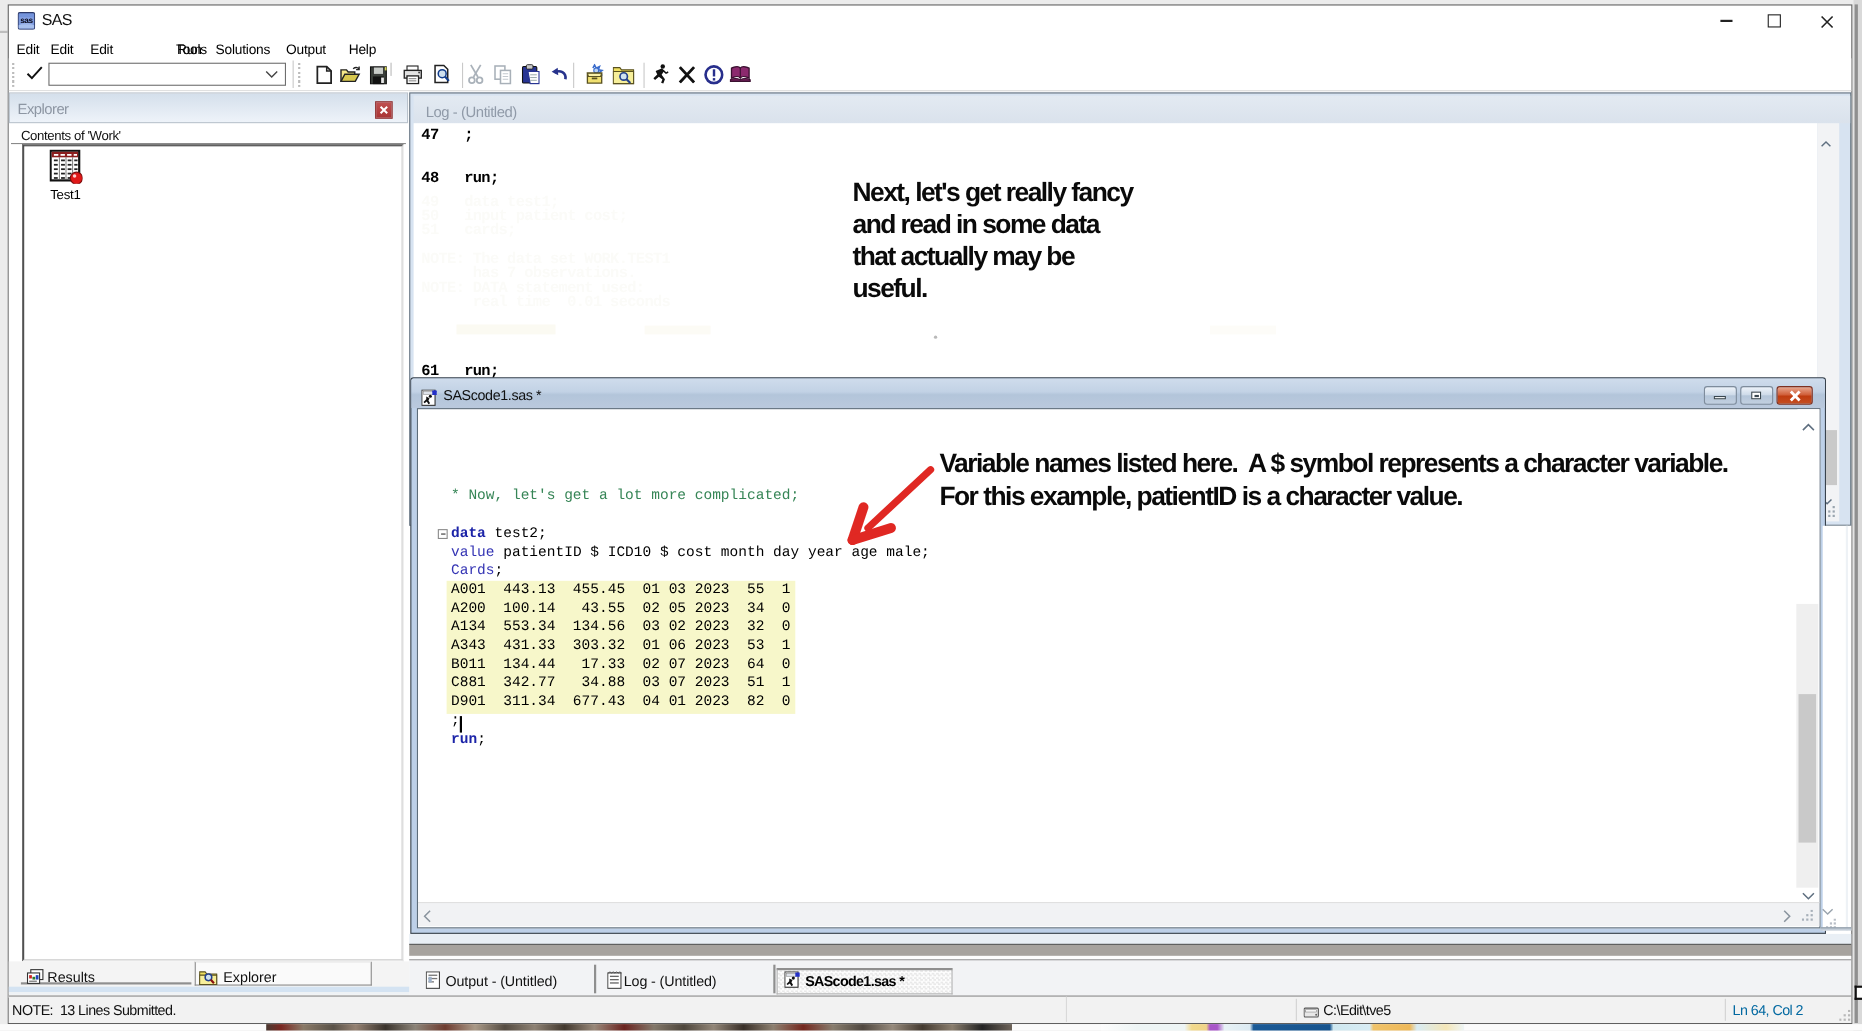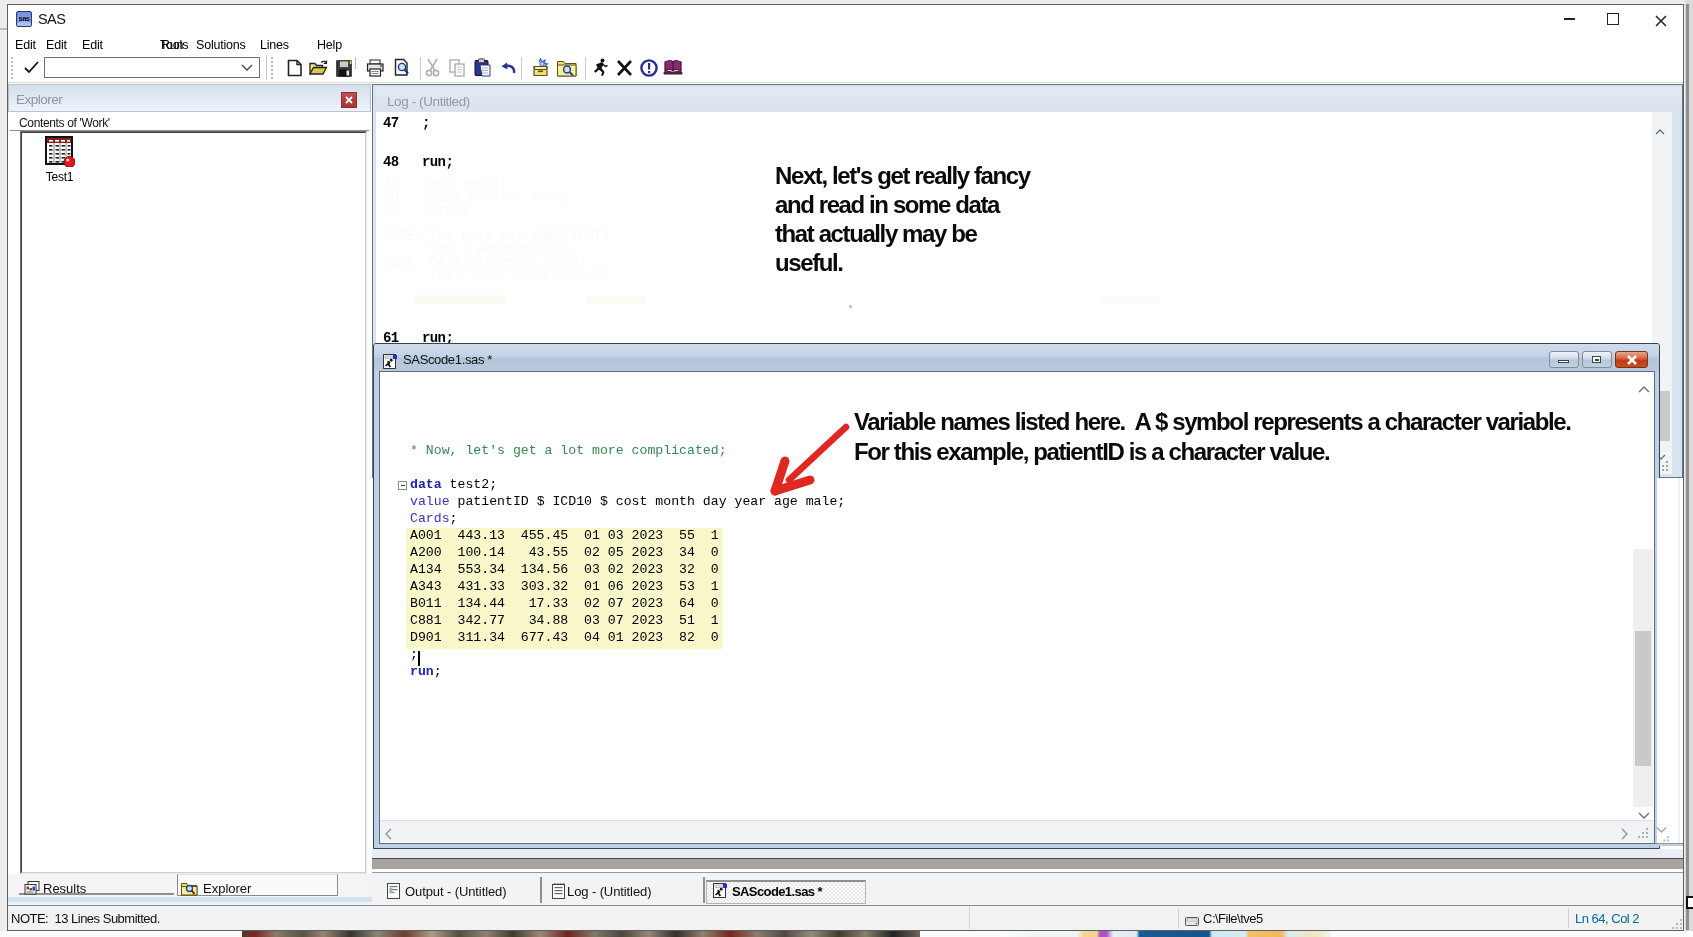--- a/index.html
+++ b/index.html
@@ -37,21 +37,21 @@
     </svg>
 </div>
 
 <div class="abs" style="left:0px;top:33px;width:1683px;height:20px;">
   <span class="abs" style="left:15px;top:5px;font-size:12.5px;letter-spacing:-0.2px;">Edit</span>
   <span class="abs" style="left:46px;top:5px;font-size:12.5px;letter-spacing:-0.2px;">Edit</span>
   <span class="abs" style="left:82px;top:5px;font-size:12.5px;letter-spacing:-0.2px;">Edit</span>
   <span class="abs" style="left:121px;top:5px;font-size:12.5px;letter-spacing:-0.2px;margin-left:39px;">Tools</span>
   <span class="abs" style="left:161px;top:5px;font-size:12.5px;letter-spacing:-0.2px;">Run</span>
   <span class="abs" style="left:196px;top:5px;font-size:12.5px;letter-spacing:-0.2px;">Solutions</span>
-  <span class="abs" style="left:260px;top:5px;font-size:12.5px;letter-spacing:-0.2px;">Lines</span>
+  <span class="abs" style="left:260px;top:5px;font-size:12.5px;letter-spacing:-0.2px;">Output</span>
   <span class="abs" style="left:317px;top:5px;font-size:12.5px;letter-spacing:-0.2px;">Help</span>
 </div>
 
 <div class="abs" id="toolbar" style="left:8px;top:53px;width:1675px;height:29px;background:#fff;border-bottom:1px solid #d9d9d9;"></div>
 <div class="abs" style="left:24px;top:60px;width:15px;height:13px;">
   <svg width="15" height="13">
       <path d="M1 7 L5 11 L14 1" stroke="#111" stroke-width="1.8" fill="none"></path>
     </svg>
 </div>
 <div class="abs" style="left:44px;top:57px;width:216px;height:21px;background:#fff;border:1px solid #6e6e6e;box-sizing:border-box;">
@@ -481,21 +481,21 @@
 <div class="abs" style="left:1568px;top:908px;width:1px;height:20px;background:#d2d2d2;"></div>
 <div class="abs" style="left:1686px;top:896px;width:9px;height:13px;background:#fff;border:2px solid #111;border-right:none;box-sizing:border-box;"></div>
 <div class="abs" style="left:11px;top:911px;font-size:13px;letter-spacing:-0.5px;color:#111;">NOTE:&nbsp; 13 Lines Submitted.</div>
 <div class="abs" id="driveicon" style="left:1185px;top:913px;width:15px;height:11px;">
   <svg width="15" height="11">
       <rect x="0.5" y="1.5" width="13" height="8" rx="1" fill="#e8e8e8" stroke="#555"></rect>
       <rect x="2" y="3" width="10" height="2" fill="#fff" stroke="#777" stroke-width="0.5"></rect>
       <circle cx="11.5" cy="7.5" r="0.8" fill="#555"></circle>
     </svg>
 </div>
-<div class="abs" style="left:1203px;top:911px;font-size:13px;letter-spacing:-0.5px;color:#111;">C:\File\tve5</div>
+<div class="abs" style="left:1203px;top:911px;font-size:13px;letter-spacing:-0.5px;color:#111;">C:\Edit\tve5</div>
 <div class="abs" style="left:1575px;top:911px;font-size:13px;letter-spacing:-0.5px;color:#0369a1;">Ln 64, Col 2</div>
 <div class="abs" style="left:1672px;top:917px;width:12px;height:12px;">
   <svg width="12" height="12">
       <g fill="#b8b8b8">
         <rect x="8" y="0" width="2" height="2"></rect>
         <rect x="4" y="4" width="2" height="2"></rect>
         <rect x="8" y="4" width="2" height="2"></rect>
         <rect x="0" y="8" width="2" height="2"></rect>
         <rect x="4" y="8" width="2" height="2"></rect>
         <rect x="8" y="8" width="2" height="2"></rect>

